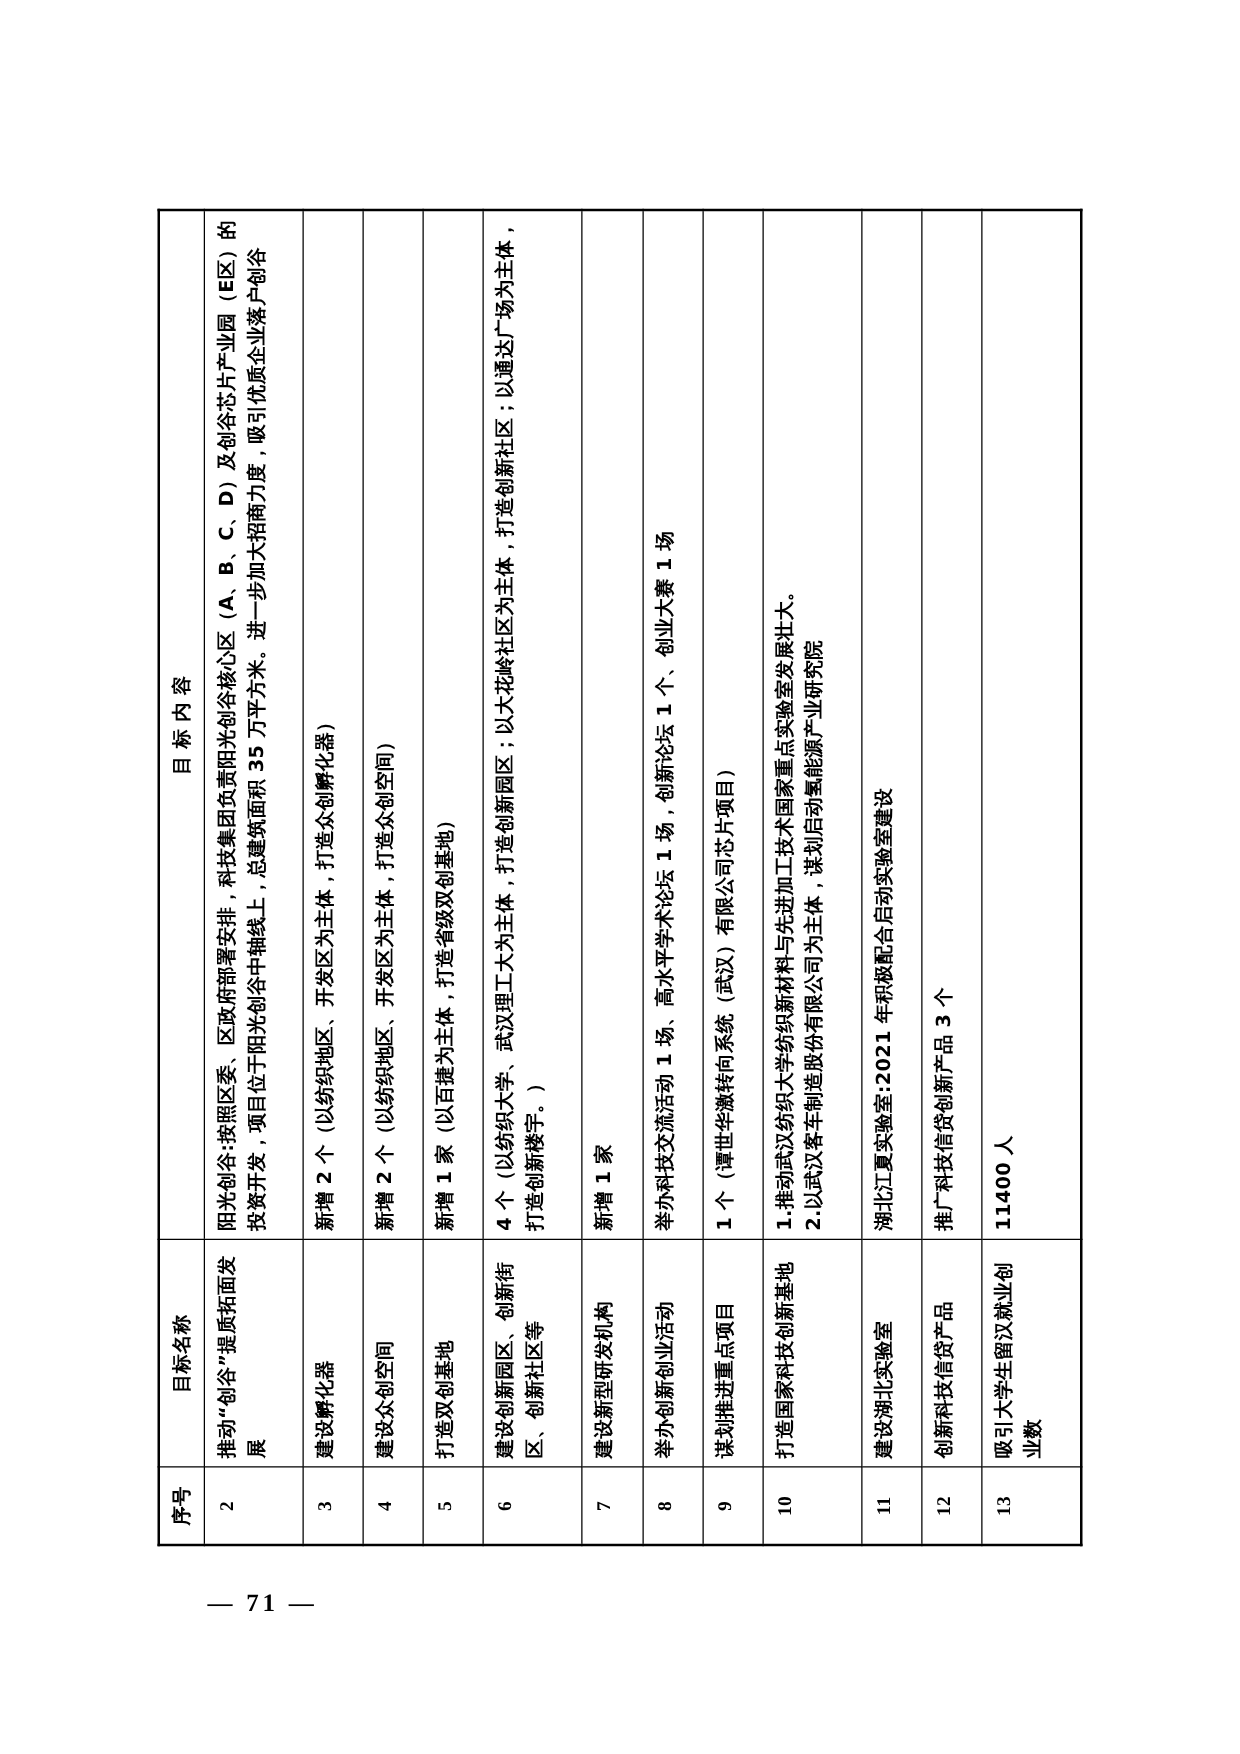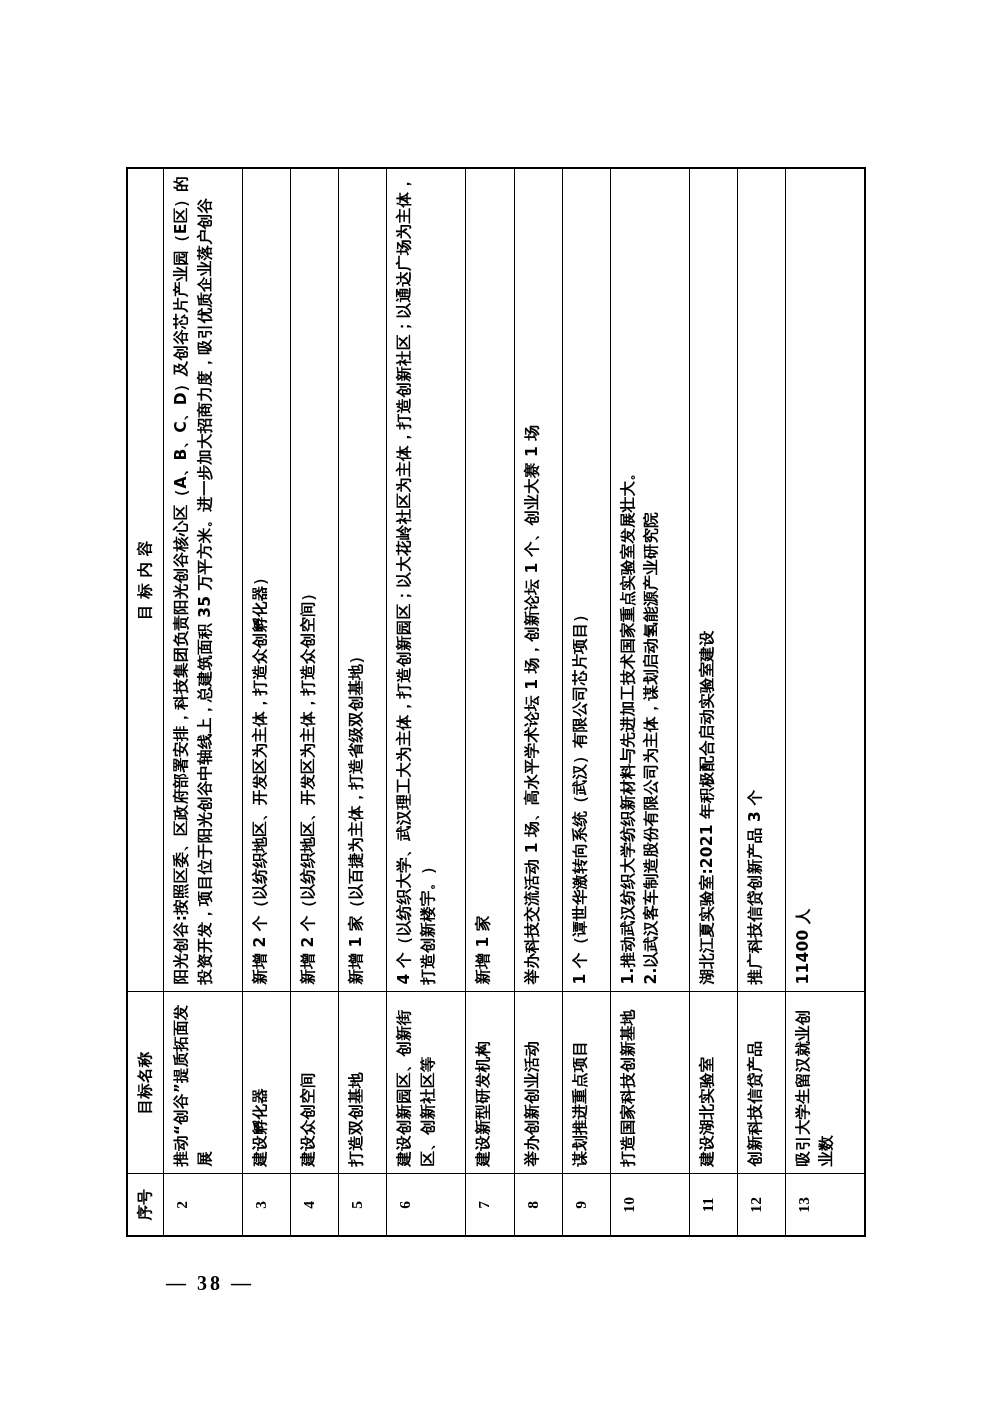--- a/index.html
+++ b/index.html
@@ -192,13 +192,13 @@
           <td class="cell-no">13</td>
           <td class="cell-name">吸引大学生留汉就业创业数</td>
           <td class="cell-content">
             <span class="line">11400 人</span>
           </td>
         </tr>
       </tbody>
   </table>
 </div>
 
-<div id="page-number">— 38 —</div>
+<div id="page-number">— 71 —</div>
 
 </body></html>

